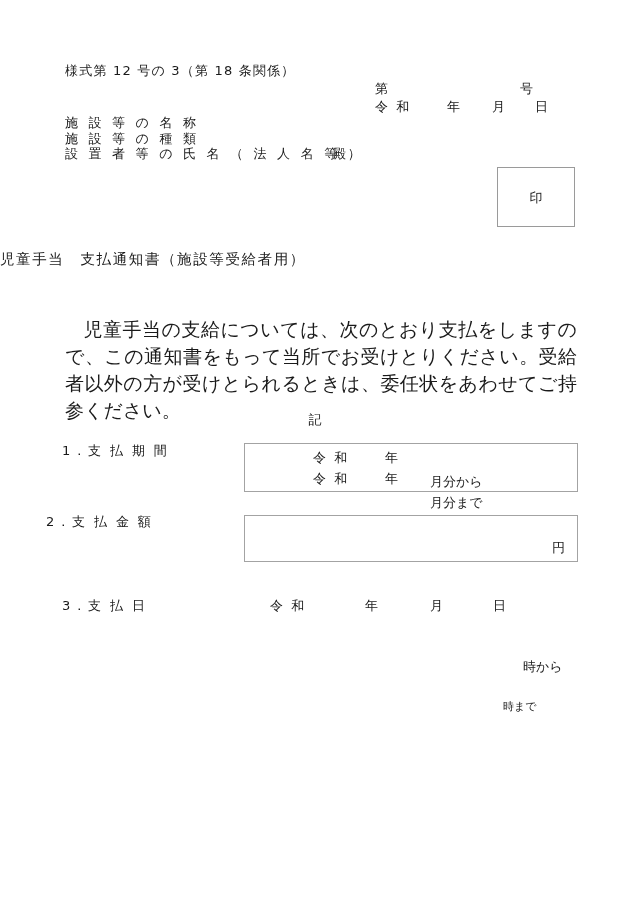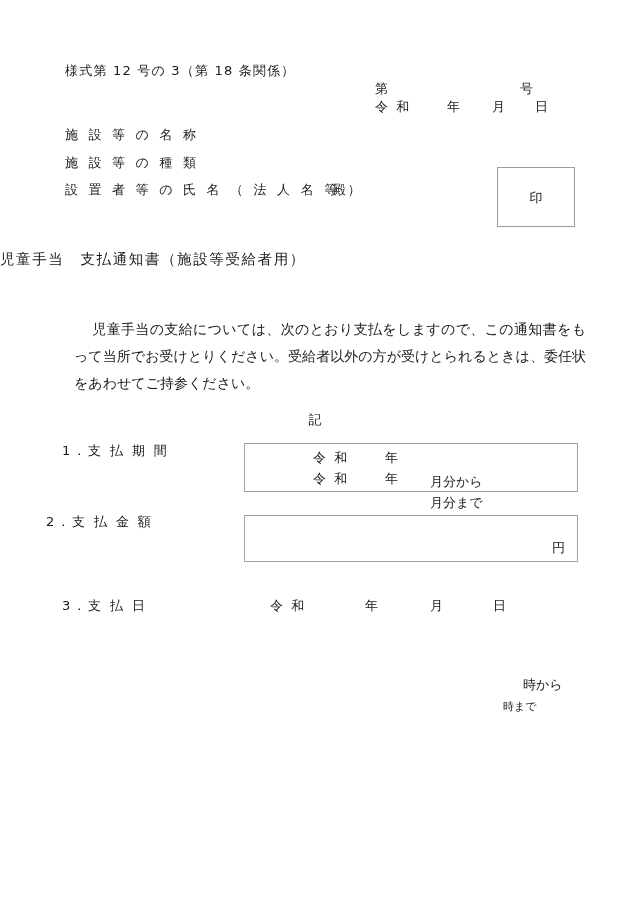--- a/index.html
+++ b/index.html
@@ -51,21 +51,21 @@
   .date-row .d-mon  { position: absolute; left: 117px; top: 0; }
   .date-row .d-day  { position: absolute; left: 160px; top: 0; }
 
   
   .addressee {
     left: 65px; top: 115px;
     font-size: 13px;
     line-height: 15.5px;
     white-space: nowrap;
   }
-  .addressee .line { position: relative; letter-spacing: 3.2px; margin-top: 12px; }
+  .addressee .line { position: relative; letter-spacing: 3.2px; }
   .addressee .hon {
     position: absolute;
     left: 268px;
     letter-spacing: 0;
   }
 
   
   .mayor {
     left: 362px; top: 189px;
     font-size: 13px;
@@ -89,23 +89,23 @@
   
   .doc-title {
     left: 0; right: 0; top: 250px;
     text-align: left;
     font-size: 14.5px;
     letter-spacing: 1.6px;
   }
 
   
   .body-para {
-    left: 74px; top: 316px;
+    left: 65px; top: 316px;
     width: 512px;
-    font-size: 14px;
+    font-size: 19px;
     line-height: 27px;
     text-align: justify;
   }
   .body-para .indent { display: inline-block; width: 18px; }
 
   
   .ki-mark {
     left: 0; right: 0; top: 411px;
     text-align: center;
     font-size: 13px;
@@ -160,21 +160,21 @@
     font-size: 13px;
     width: 300px;
     white-space: nowrap;
   }
   .paydate .pd-era  { position: absolute; left: 0px;   letter-spacing: 2px; }
   .paydate .pd-year { position: absolute; left: 95px; }
   .paydate .pd-mon  { position: absolute; left: 160px; }
   .paydate .pd-day  { position: absolute; left: 223px; }
 
   .time-from {
-    left: 503px; top: 676px;
+    left: 503px; top: 658px;
     font-size: 13px;
     white-space: nowrap;
     padding-left: 20px;
   }
   .time-to {
     left: 503px; top: 683px;
     font-size: 11px;
     white-space: nowrap;
     margin-top: 16px;
   }

